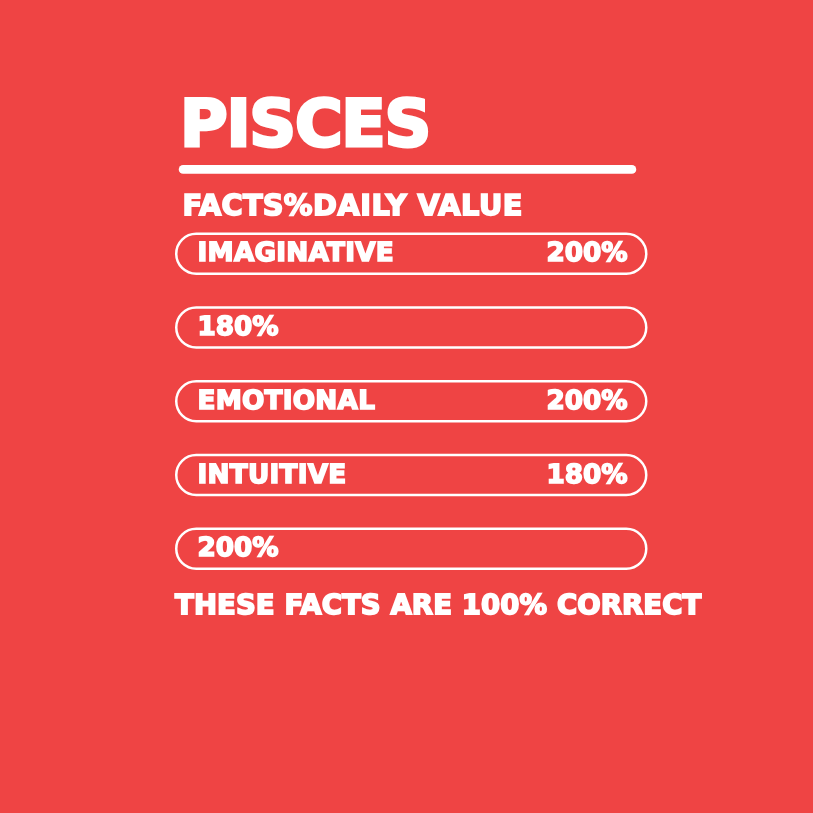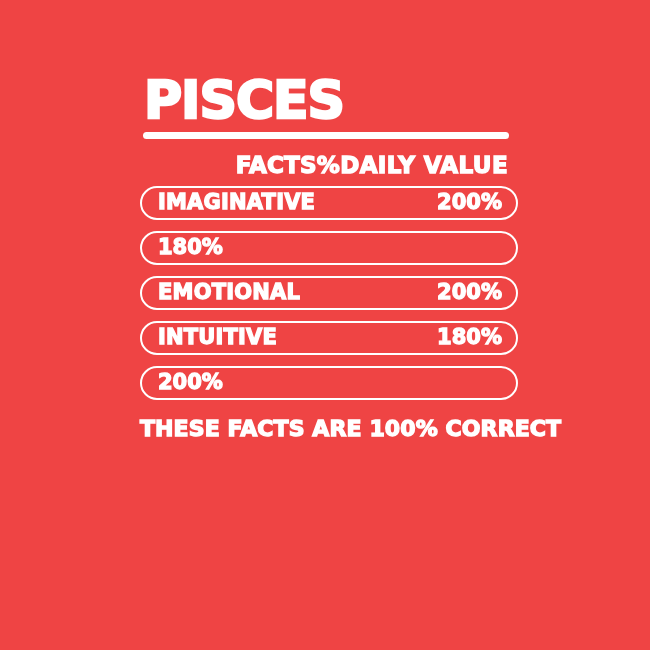--- a/index.html
+++ b/index.html
@@ -51,21 +51,21 @@
     width: 366px;
     background: #ffffff;
     border-radius: 4px;
     margin: 4px 0 0 3px;
   }
 
   
   .header-row {
     display: flex;
     align-items: baseline;
-    justify-content: flex-end;
+    justify-content: flex-start;
     margin: 13px 10px 8px 6px;
   }
   .header-row .hcell {
     font-family: "DejaVu Sans", sans-serif;
     font-weight: bold;
     font-size: 23px;
     letter-spacing: 0.2px;
     color: #ffffff;
     -webkit-text-stroke: 1.4px #ffffff;
     paint-order: stroke fill;
@@ -73,21 +73,21 @@
     white-space: nowrap;
   }
   .header-row .hcell.right {
     letter-spacing: 0.4px;
   }
 
   
   .rows {
     display: flex;
     flex-direction: column;
-    gap: 11px;
+    gap: 25px;
     margin-top: 2px;
   }
 
   .pill {
     position: relative;
     box-sizing: border-box;
     height: 34px;
     border: 2px solid #ffffff;
     border-radius: 17px;
     display: flex;

